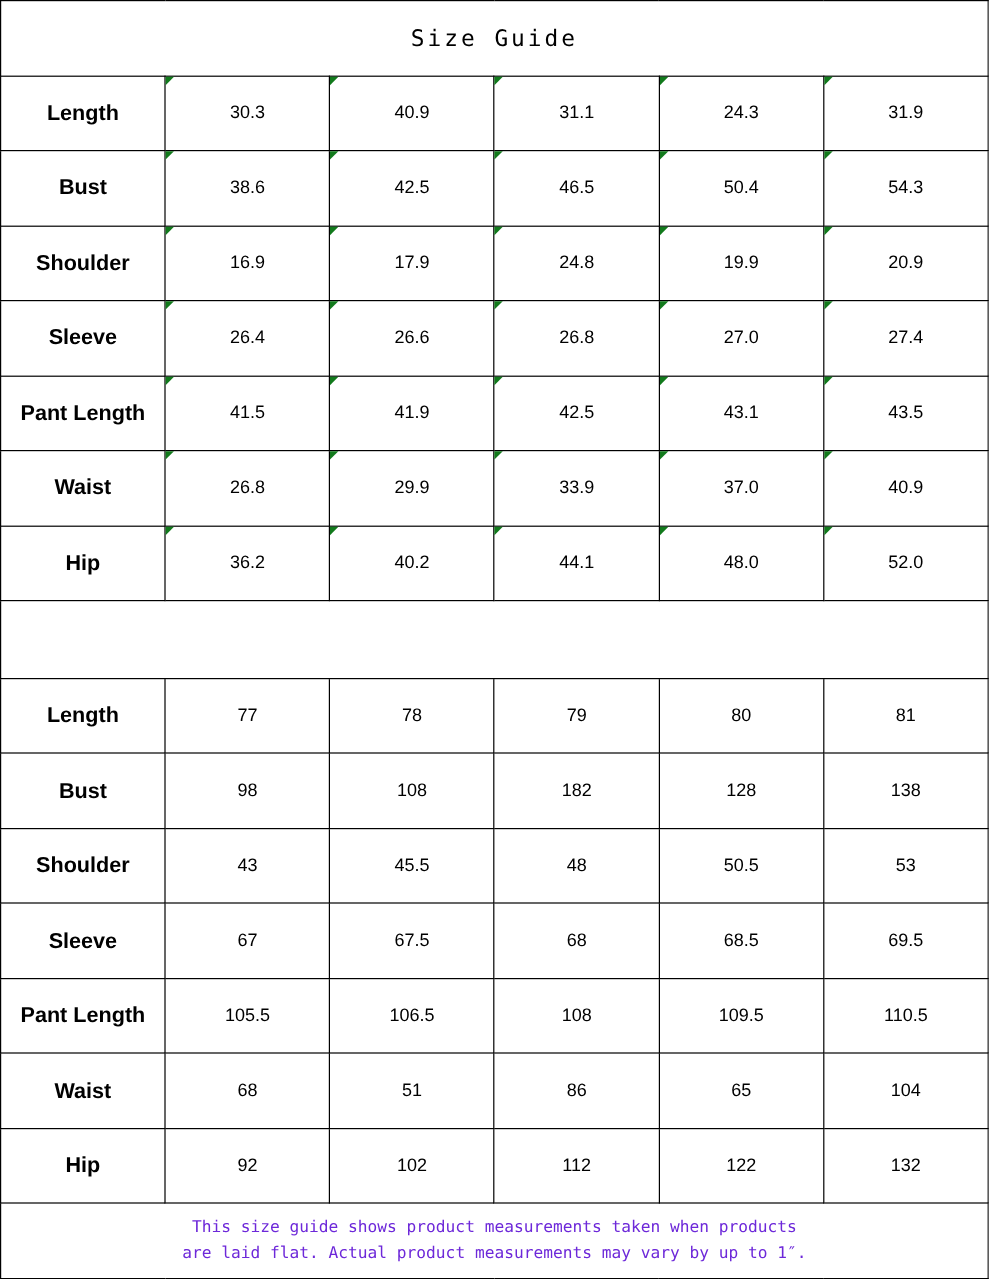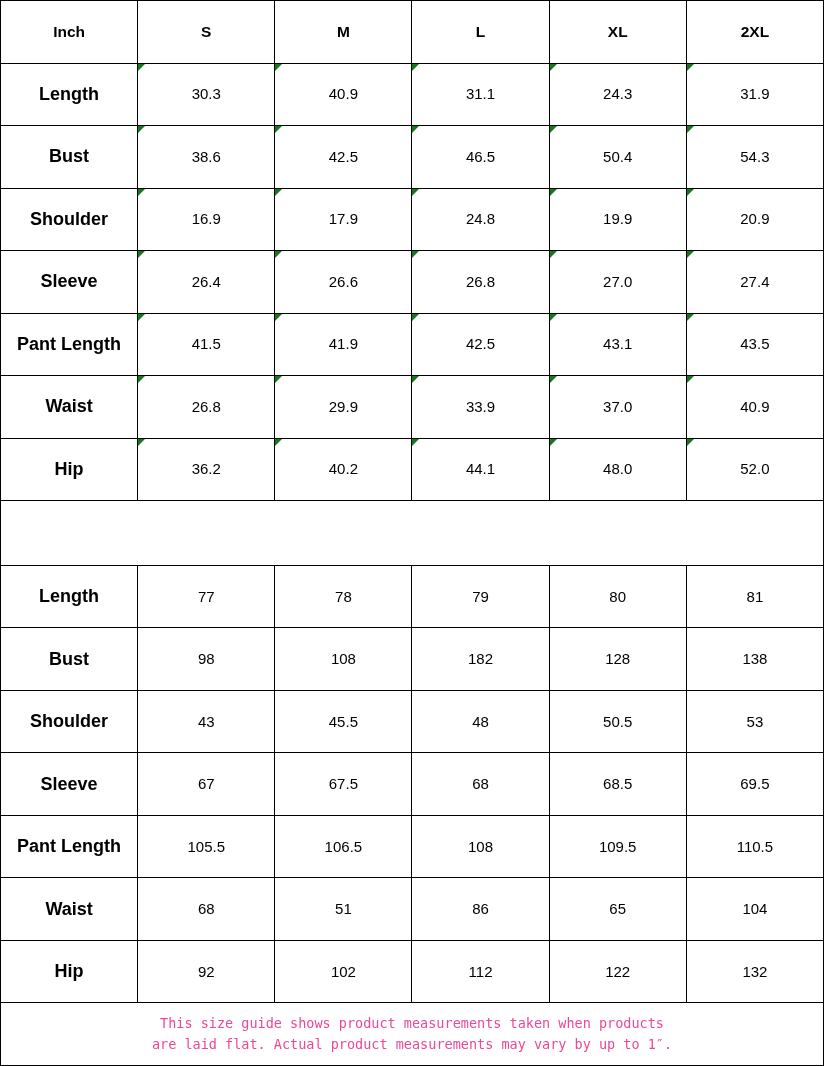--- a/index.html
+++ b/index.html
@@ -95,46 +95,41 @@
   
   .note-row td {
     height: 56px;
     border-bottom: 3px solid #000;
     padding: 4px 0 2px 0;
   }
   .note-text {
     font-family: "DejaVu Sans Mono", monospace;
     font-size: 13.5px;
     line-height: 1.55;
-    color: #ec4899;
+    color: #6d28d9;
     display: block;
     text-align: center;
     white-space: pre-line;
   }
 </style>
 </head>
 <body>
 
 <table id="size-guide">
   <colgroup>
     <col class="label-col">
     <col class="size-col">
     <col class="size-col">
     <col class="size-col">
     <col class="size-col">
     <col class="size-col">
   </colgroup>
   <tbody id="size-guide-body">
-      <tr class="head-row">
-        <td><span class="">Inch</span></td>
-        <td><span class="">S</span></td>
-        <td><span class="">M</span></td>
-        <td><span class="">L</span></td>
-        <td><span class="">XL</span></td>
-        <td><span class="">2XL</span></td>
+      <tr class="title-row">
+        <td colspan="6"><span class="title-text">Size Guide</span></td>
       </tr>
       <tr class="data-row">
         <td class="row-label-cell"><span class="row-label">Length</span></td>
         <td class="mark"><span class="row-value">30.3</span></td>
         <td class="mark"><span class="row-value">40.9</span></td>
         <td class="mark"><span class="row-value">31.1</span></td>
         <td class="mark"><span class="row-value">24.3</span></td>
         <td class="mark"><span class="row-value">31.9</span></td>
       </tr>
       <tr class="data-row">

